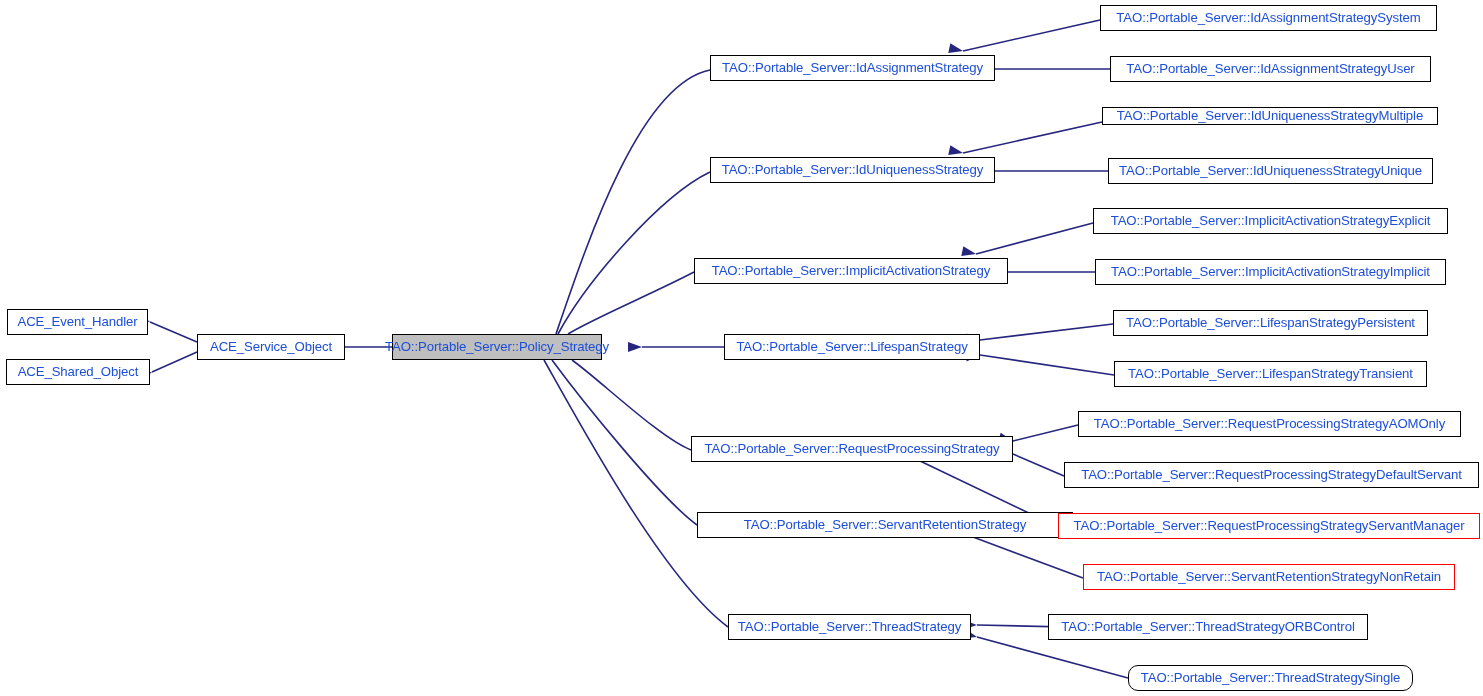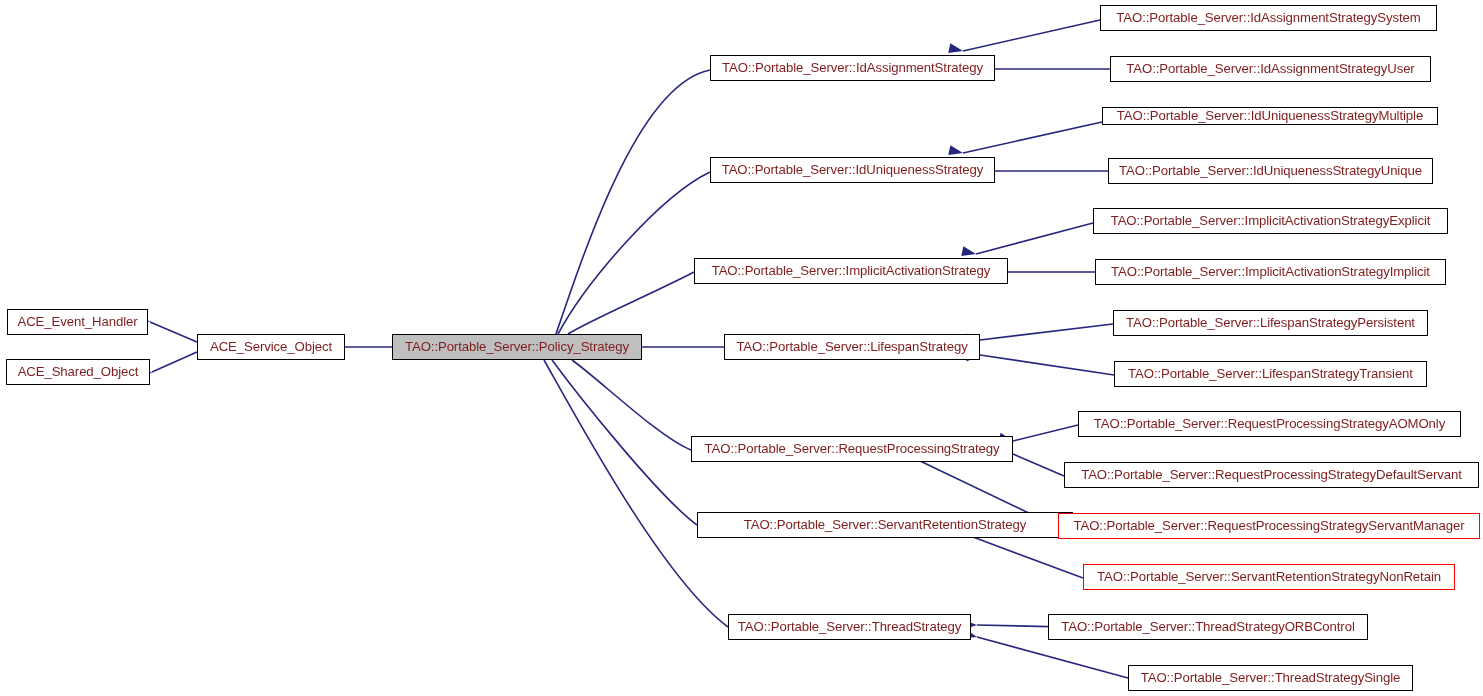--- a/index.html
+++ b/index.html
@@ -23,21 +23,21 @@
     left: 0;
     top: 0;
     width: 1483px;
     height: 696px;
   }
   .node {
     position: absolute;
     box-sizing: border-box;
     border: 1px solid #000000;
     background: #ffffff;
-    color: #7f1d1d;
+    color: #1d4ed8;
     font-size: 13.2px;
     line-height: 1;
     display: flex;
     align-items: center;
     justify-content: center;
     white-space: nowrap;
     letter-spacing: -0.1px;
     z-index: 2;
   }
   .node.highlight {
@@ -114,21 +114,21 @@
   <div id="node-layer">
       <div class="node" style="left: 7px; top: 309px; width: 141px; height: 26px;">
         <span class="node-label">ACE_Event_Handler</span>
       </div>
       <div class="node" style="left: 6px; top: 359px; width: 144px; height: 26px;">
         <span class="node-label">ACE_Shared_Object</span>
       </div>
       <div class="node" style="left: 197px; top: 334px; width: 148px; height: 26px;">
         <span class="node-label">ACE_Service_Object</span>
       </div>
-      <div class="node highlight" style="left: 392px; top: 334px; width: 250px; height: 26px;">
+      <div class="node highlight" style="left: 392px; top: 334px; width: 210px; height: 26px;">
         <span class="node-label">TAO::Portable_Server::Policy_Strategy</span>
       </div>
       <div class="node" style="left: 710px; top: 55px; width: 285px; height: 26px;">
         <span class="node-label">TAO::Portable_Server::IdAssignmentStrategy</span>
       </div>
       <div class="node" style="left: 710px; top: 157px; width: 285px; height: 26px;">
         <span class="node-label">TAO::Portable_Server::IdUniquenessStrategy</span>
       </div>
       <div class="node" style="left: 694px; top: 258px; width: 314px; height: 26px;">
         <span class="node-label">TAO::Portable_Server::ImplicitActivationStrategy</span>
@@ -177,17 +177,17 @@
       </div>
       <div class="node red" style="left: 1058px; top: 513px; width: 422px; height: 26px;">
         <span class="node-label">TAO::Portable_Server::RequestProcessingStrategyServantManager</span>
       </div>
       <div class="node red" style="left: 1083px; top: 564px; width: 372px; height: 26px;">
         <span class="node-label">TAO::Portable_Server::ServantRetentionStrategyNonRetain</span>
       </div>
       <div class="node" style="left: 1048px; top: 614px; width: 320px; height: 26px;">
         <span class="node-label">TAO::Portable_Server::ThreadStrategyORBControl</span>
       </div>
-      <div class="node" style="left: 1128px; top: 665px; width: 285px; height: 26px;">
+      <div class="node" style="left: 1128px; top: 665px; width: 285px; height: 26px; border-radius: 10px;">
         <span class="node-label">TAO::Portable_Server::ThreadStrategySingle</span>
       </div>
     </div>
 </div>
 
 </body></html>

